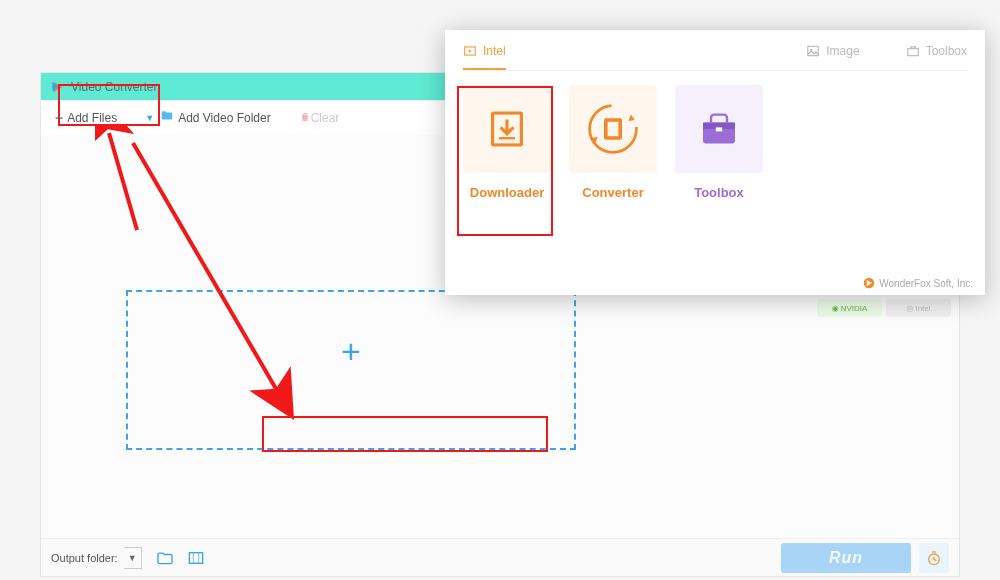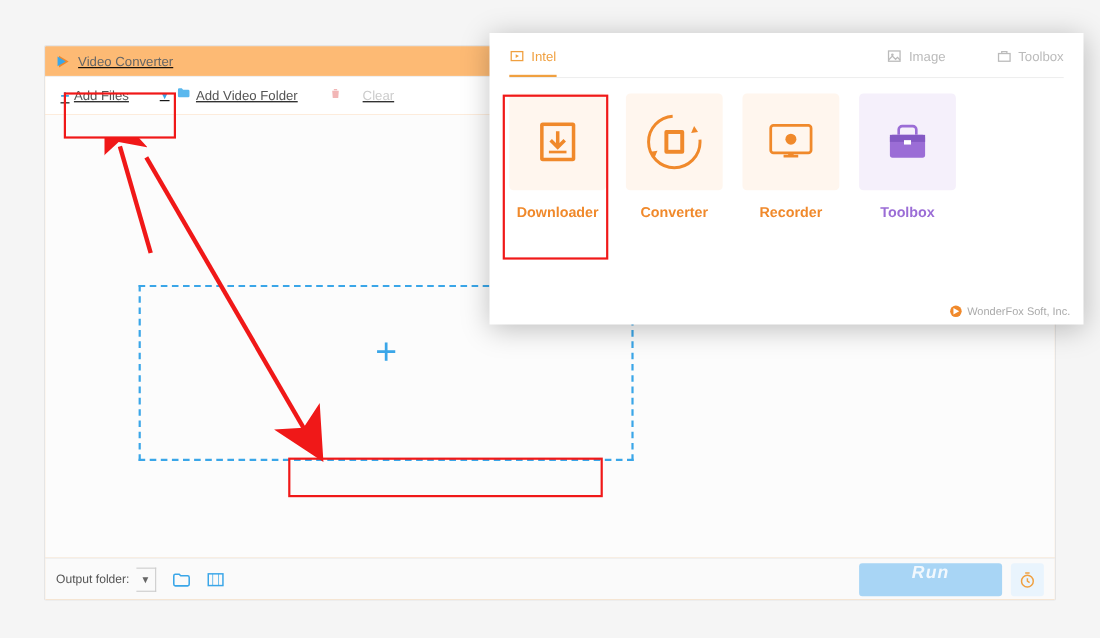--- a/index.html
+++ b/index.html
@@ -1,30 +1,30 @@
 <!DOCTYPE html>
 <html><head>
 <meta charset="utf-8">
 <style>
 * { margin:0; padding:0; box-sizing:border-box; font-family:Arial,sans-serif; }
 body { width:1000px; height:580px; background:#f5f5f5; position:relative; overflow:hidden; }
 
-.main-window { position:absolute; left:40px; top:41px; width:920px; height:505px; background:#fdba74; border:1px solid #e5e5e5; border-radius:2px;text-decoration:underline; }
+.main-window { position:absolute; left:40px; top:72px; width:920px; height:505px; background:#5eead4; border:1px solid #e5e5e5; border-radius:2px; }
 .titlebar { height:28px; display:flex; align-items:center; padding:0 10px; border-bottom:1px solid #f0f0f0; }
 .logo { width:14px; height:14px; margin-right:6px; display:flex; align-items:center; justify-content:center; }
 .title-text { font-size:12px; color:#666; }
 
 .toolbar { height:34px; display:flex; align-items:center; background:#fff; }
 .tb-btn { display:flex; align-items:center; padding:0 14px; height:34px; cursor:pointer; }
 .tb-btn-text { font-size:12px; color:#555; margin-left:4px; }
 .plus-icon { color:#3aa6e8; font-size:14px; font-weight:bold; }
 .dropdown-arrow { color:#3aa6e8; font-size:9px; margin-right:6px; }
 .folder-icon svg { width:14px; height:14px; }
 .trash-icon svg { width:12px; height:12px; }
-.clear-text { color:#ccc; font-size:12px; margin-left:19px; }
+.clear-text { color:#ccc; font-size:12px; margin-left:0; }
 
 .content { position:relative; height:calc(100% - 28px - 34px - 38px); background:#fcfcfc; }
 .dropzone { position:absolute; left:85px; top:155px; width:450px; height:160px; border:2px dashed #3aa6e8; }
 .big-plus { position:absolute; left:50%; top:38%; transform:translate(-50%,-50%); font-size:34px; font-weight:200; color:#3aa6e8; }
 .dropzone-text { position:absolute; left:50%; bottom:8px; transform:translateX(-50%); font-size:11px; color:#555; white-space:nowrap; }
 
 .right-panel { position:absolute; right:0; top:0; width:150px; height:100%; padding:8px; }
 .rp-btn { width:100%; height:28px; margin-bottom:8px; border-radius:3px; display:flex; align-items:center; justify-content:center; font-size:10px; background:#d6ecfb; color:#9bc5e5; cursor:pointer; }
 .rp-btn.primary { background:#bfe2fa; }
 .quick-label { font-size:11px; color:#444; margin:6px 0 4px; display:flex; align-items:center; }
@@ -36,21 +36,21 @@
 .badges { display:flex; gap:4px; }
 .badge { flex:1; height:18px; border-radius:3px; display:flex; align-items:center; justify-content:center; font-size:8px; }
 .nvidia { background:#ecfbe8; color:#6bb744; }
 .intel { background:#f0f0f0; color:#bbb; }
 
 .bottombar { position:absolute; bottom:0; left:0; right:0; height:38px; border-top:1px solid #eee; display:flex; align-items:center; padding:0 10px; background:#fafafa; }
 .of-label { font-size:11px; color:#555; margin-right:6px; }
 .of-input { flex:0 0 420px; height:22px; border:1px solid #ccc; font-size:11px; padding:0 6px; background:#fff; color:#555; }
 .of-drop { width:18px; height:22px; border:1px solid #ccc; border-left:none; font-size:9px; color:#666; display:flex; align-items:center; justify-content:center; cursor:pointer; }
 .of-icon { margin-left:14px; cursor:pointer; color:#3aa6e8; display:flex; }
-.run-btn { margin-left:auto; width:130px; height:30px; background:#a8d5f5; border-radius:3px; display:flex; align-items:flex-start; justify-content:center; cursor:pointer; }
+.run-btn { margin-left:auto; width:130px; height:30px; background:#a8d5f5; border-radius:3px; display:flex; align-items:center; justify-content:center; cursor:pointer; }
 .run-text { color:#fff; font-size:16px; font-weight:bold; font-style:italic; letter-spacing:1px; opacity:0.85; }
 .clock-btn { width:30px; height:30px; background:#e9f4fd; border-radius:3px; margin-left:8px; display:flex; align-items:center; justify-content:center; cursor:pointer; color:#f0a040; }
 
 .popup { position:absolute; left:445px; top:30px; width:540px; height:265px; background:#fff; box-shadow:0 4px 24px rgba(0,0,0,0.25); z-index:20; }
 .popup-tabs { display:flex; padding:14px 18px 0; gap:46px; }
 .p-tab { display:flex; align-items:center; font-size:12px; color:#bbb; padding-bottom:10px; cursor:pointer; border-bottom:2px solid transparent; }
 .p-tab.active { color:#f0a040; border-bottom-color:#f0a040; }
 .p-tab svg { width:14px; height:14px; margin-right:6px; }
 .popup-cards { display:flex; gap:18px; padding:14px 18px; }
 .card { width:88px; cursor:pointer; text-align:center; }
@@ -218,31 +218,20 @@
       <div class="card-img">
         <svg width="54" height="54" viewBox="0 0 60 60">
             <circle cx="30" cy="30" r="26" fill="none" stroke="#f0892b" stroke-width="3" stroke-dasharray="120 40"></circle>
             <path d="M50 14l4 6-7 1z" fill="#f0892b"></path>
             <path d="M10 46l-4-6 7-1z" fill="#f0892b"></path>
             <rect x="20" y="18" width="20" height="24" rx="2" fill="#f0892b"></rect>
             <rect x="24" y="22" width="12" height="16" fill="#fff6ee"></rect>
           </svg>
       </div>
       <div class="card-title">Converter</div>
-    </div>
-    <div class="card">
-      <div class="card-img">
-        <svg width="50" height="50" viewBox="0 0 60 60">
-            <rect x="8" y="12" width="44" height="30" rx="3" fill="none" stroke="#f0892b" stroke-width="3"></rect>
-            <circle cx="30" cy="27" r="6" fill="#f0892b"></circle>
-            <rect x="22" y="44" width="16" height="3" fill="#f0892b"></rect>
-            <rect x="27" y="42" width="6" height="4" fill="#f0892b"></rect>
-          </svg>
-      </div>
-      <div class="card-title">Recorder</div>
     </div>
     <div class="card">
       <div class="card-img purple">
         <svg width="48" height="48" viewBox="0 0 60 60">
             <rect x="10" y="22" width="40" height="26" rx="3" fill="#9b6dd6"></rect>
             <rect x="10" y="22" width="40" height="8" fill="#8459c4"></rect>
             <path d="M20 22v-6a4 4 0 014-4h12a4 4 0 014 4v6" fill="none" stroke="#9b6dd6" stroke-width="3"></path>
             <rect x="26" y="28" width="8" height="5" fill="#fff"></rect>
           </svg>
       </div>

